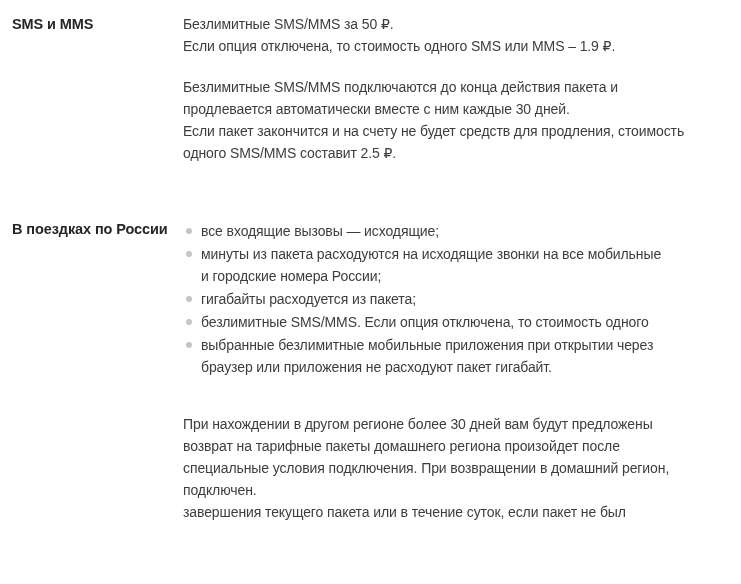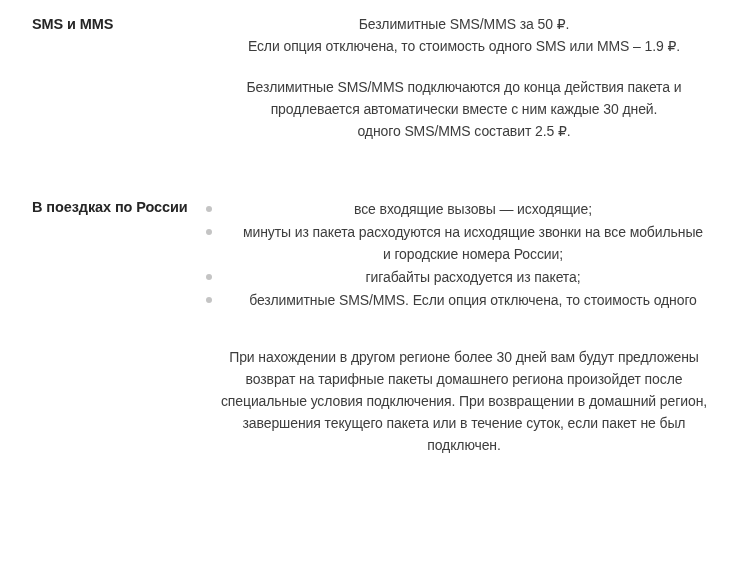--- a/index.html
+++ b/index.html
@@ -9,28 +9,28 @@
     --bullet:#c4c4c4;
   }
   html,body{margin:0;padding:0;background:var(--bg);}
   body{
     width:741px;height:584px;overflow:hidden;
     font-family:"Liberation Sans","DejaVu Sans",sans-serif;
     font-size:14px;line-height:22px;letter-spacing:-0.1px;
     color:var(--body-text);
     -webkit-font-smoothing:antialiased;
   }
-  .doc{box-sizing:border-box;width:741px;padding:13px 10px 0 32px;}
+  .doc{box-sizing:border-box;width:741px;padding:13px 10px 0 12px;}
   .row{display:flex;align-items:flex-start;}
   .row + .row{margin-top:54px;}
   .row-label{
     flex:0 0 171px;width:171px;box-sizing:border-box;padding-right:10px;
     font-weight:bold;font-size:14.5px;color:var(--label-text);
   }
-  .content{flex:1;min-width:0;padding-right:6px;text-align:center;}
+  .content{flex:1;min-width:0;padding-right:6px;}
   .para{margin:0;}
   .para + .para{margin-top:19px;}
   .line{display:block;}
   ul.bullets{list-style:none;margin:2px 0 0 0;padding:0;}
   ul.bullets li{position:relative;padding-left:18px;}
   ul.bullets li + li{margin-top:1px;}
   ul.bullets li .dot{
     position:absolute;left:3px;top:8px;width:6px;height:6px;border-radius:50%;
     background:var(--bullet);
   }
@@ -44,20 +44,21 @@
   <section class="row">
     <div class="row-label">SMS и MMS</div>
     <div class="content">
       <p class="para">
         <span class="line">Безлимитные SMS/MMS за 50 ₽.</span>
         <span class="line">Если опция отключена, то стоимость одного SMS или MMS – 1.9 ₽.</span>
       </p>
       <p class="para">
         <span class="line">Безлимитные SMS/MMS подключаются до конца действия пакета и</span>
         <span class="line">продлевается автоматически вместе с ним каждые 30 дней.</span>
+        <span class="line">Если пакет закончится и на счету не будет средств для продления, стоимость</span>
         <span class="line">одного SMS/MMS составит 2.5 ₽.</span>
       </p>
     </div>
   </section>
 
   <section class="row">
     <div class="row-label">В поездках по России</div>
     <div class="content">
       <ul class="bullets">
         <li>
@@ -70,24 +71,29 @@
           <span class="line">и городские номера России;</span>
         </li>
         <li>
           <span class="dot"></span>
           <span class="line">гигабайты расходуется из пакета;</span>
         </li>
         <li>
           <span class="dot"></span>
           <span class="line">безлимитные SMS/MMS. Если опция отключена, то стоимость одного</span>
         </li>
+        <li>
+          <span class="dot"></span>
+          <span class="line">выбранные безлимитные мобильные приложения при открытии через</span>
+          <span class="line">браузер или приложения не расходуют пакет гигабайт.</span>
+        </li>
       </ul>
       <p class="para outro">
         <span class="line">При нахождении в другом регионе более 30 дней вам будут предложены</span>
         <span class="line">возврат на тарифные пакеты домашнего региона произойдет после</span>
         <span class="line">специальные условия подключения. При возвращении в домашний регион,</span>
+        <span class="line">подключен.</span>
         <span class="line">завершения текущего пакета или в течение суток, если пакет не был</span>
-        <span class="line">подключен.</span>
       </p>
     </div>
   </section>
 
 </div>
 
 </body></html>

